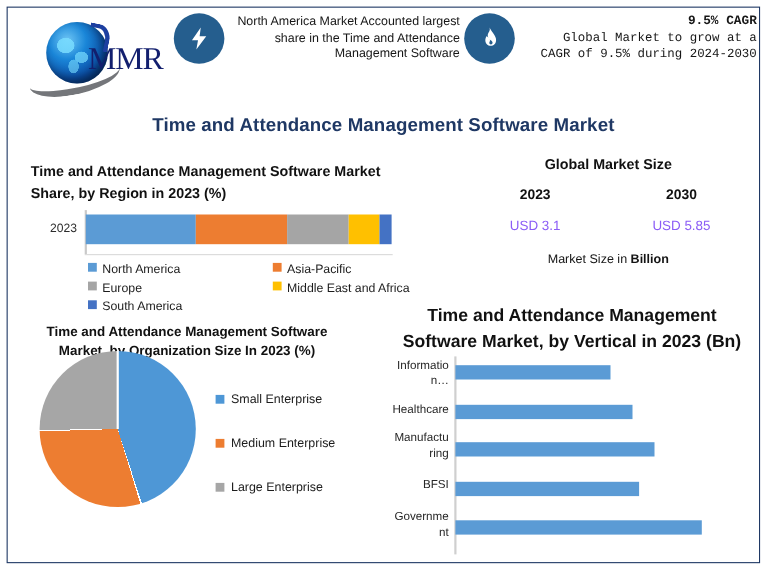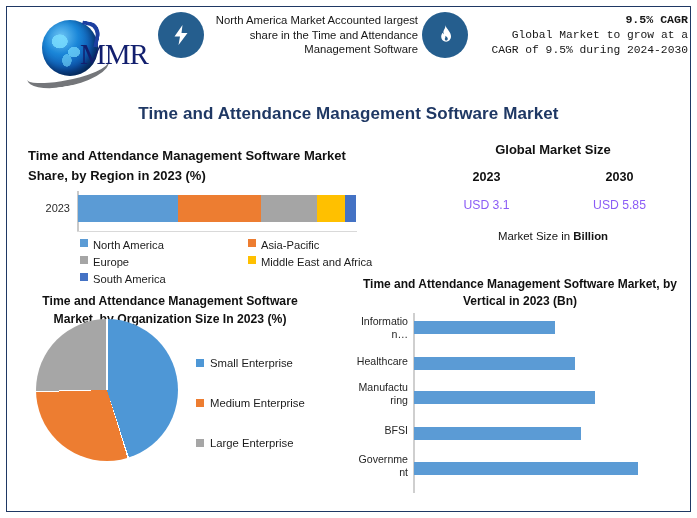--- a/index.html
+++ b/index.html
@@ -133,21 +133,21 @@
   .pie-seam{
     position:absolute;left:92px;top:-10px;width:1.6px;height:71px;background:#ffffff;
   }
   .pie-legend{position:absolute;left:182px;top:14px;}
   .pleg{display:flex;align-items:center;height:40px;font-size:11.3px;color:#1c1c1c;}
   .pleg .sw{width:8px;height:8px;margin-right:6px;flex:none;}
 
   
   .vert-block{position:absolute;left:336px;top:276px;width:352px;}
   .vert-title{
-    text-align:center;font-size:12px;font-weight:bold;color:#111;line-height:1.45;
+    text-align:center;font-size:16px;font-weight:bold;color:#111;line-height:1.45;
     width:320px;margin-left:24px;
   }
   .vert-chart{position:relative;height:182px;margin-top:2px;}
   .vaxis{position:absolute;left:77px;top:0;width:1.5px;height:180px;background:#cfcfcf;}
   .vrow{position:absolute;left:0;height:34px;width:352px;}
   .vlabel{
     position:absolute;left:0;width:72px;text-align:right;
     font-size:10.6px;color:#262626;line-height:1.25;
   }
   .vbar{position:absolute;left:78px;height:13px;background:#5b9bd5;}

